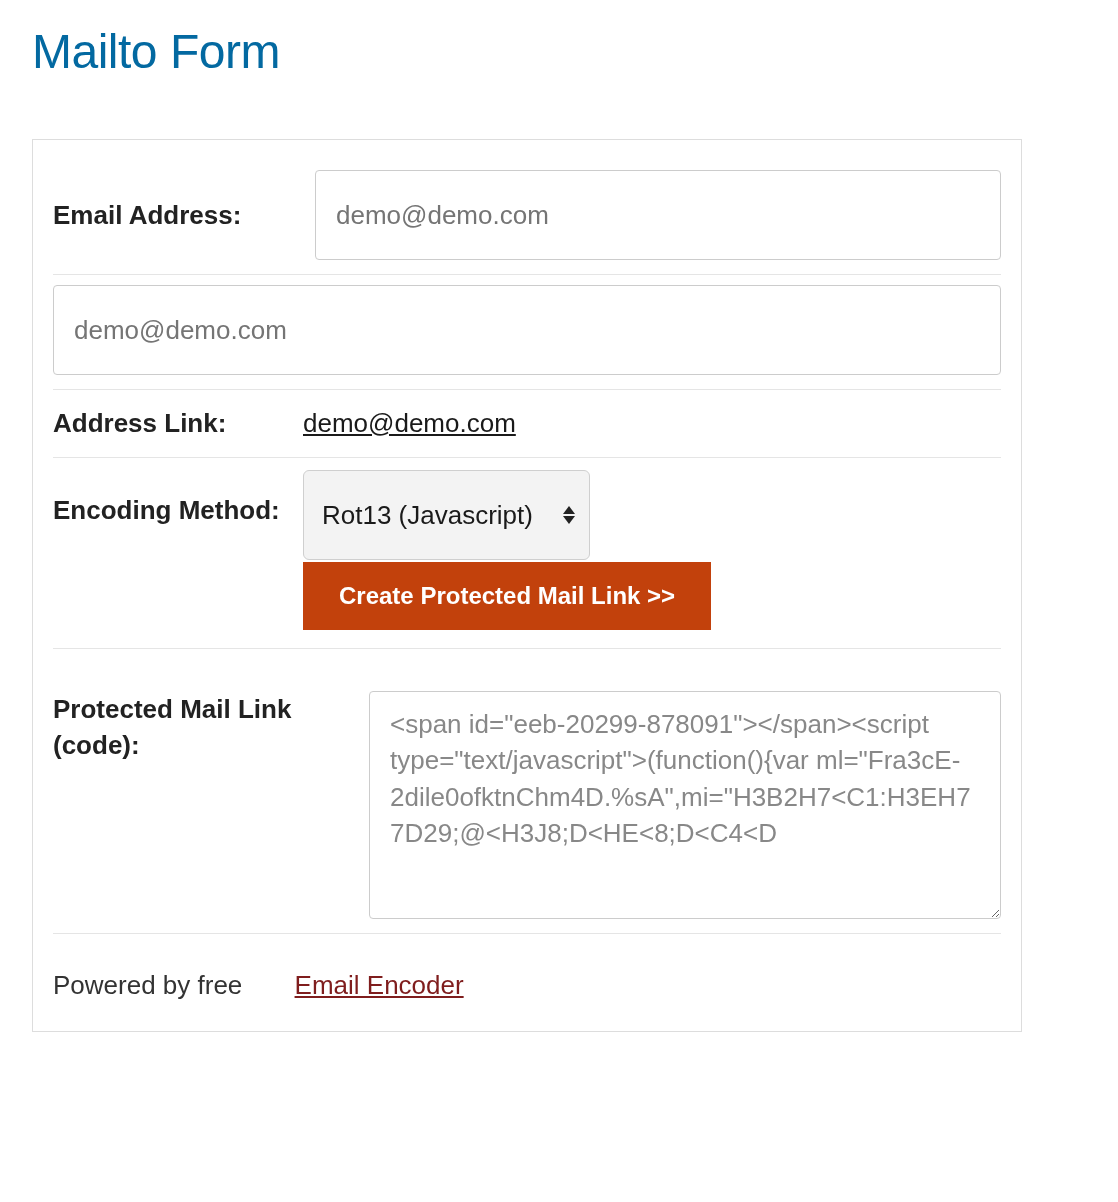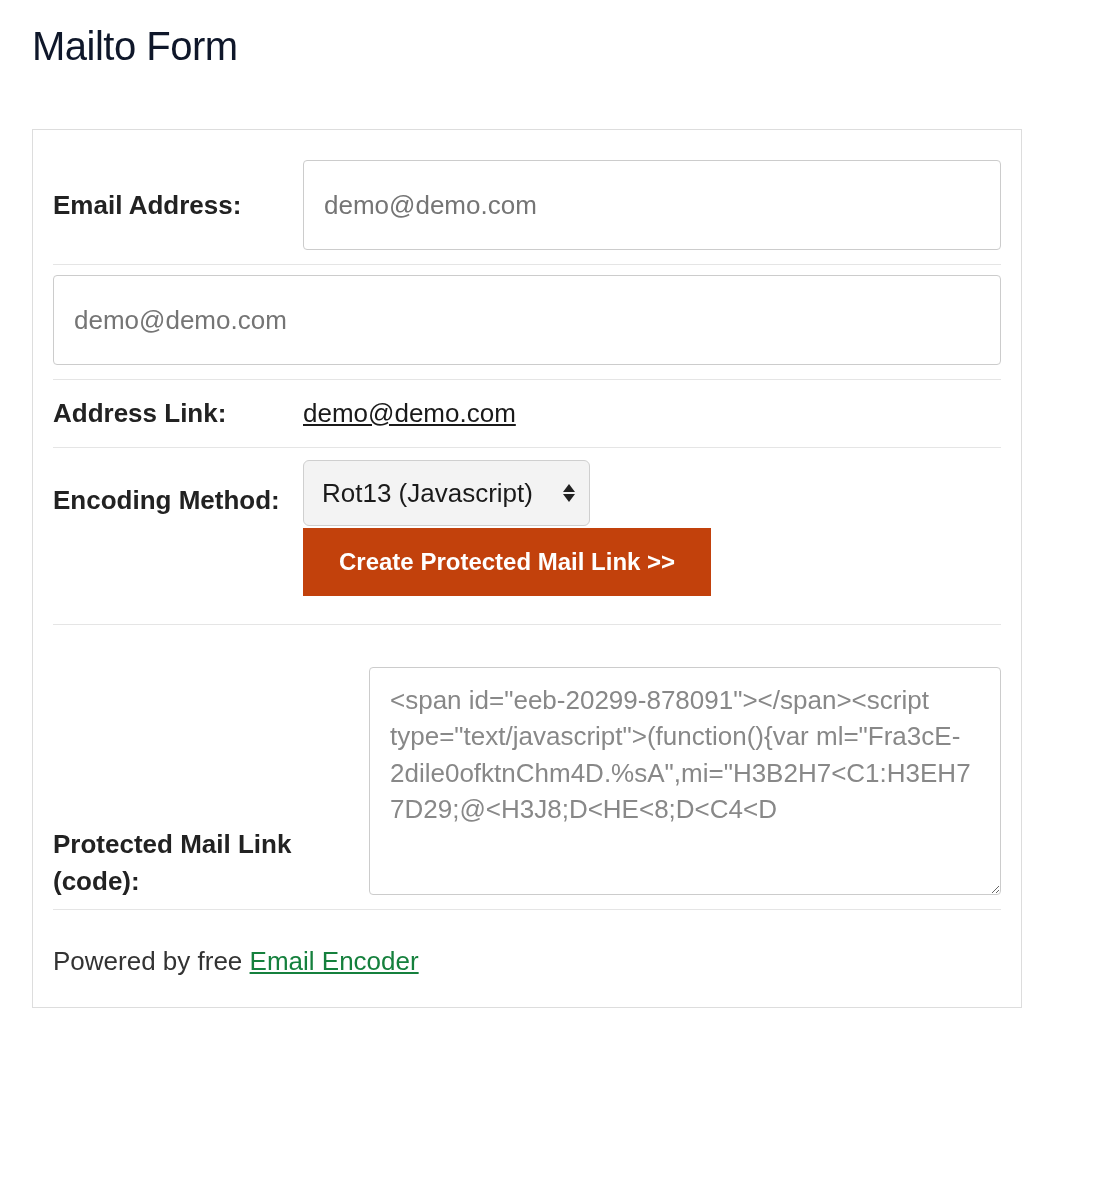--- a/index.html
+++ b/index.html
@@ -8,39 +8,40 @@
       padding: 0;
     }
     body {
       font-family: -apple-system, BlinkMacSystemFont, "Segoe UI", Helvetica, Arial, sans-serif;
       background: #ffffff;
       padding: 24px 32px;
       color: #1a1a1a;
       width: 1118px;
     }
     .page-title {
-      font-size: 40px;
+      font-size: 48px;
       font-weight: 300;
-      color: #0f172a;
+      color: #0369a1;
       margin-bottom: 60px;
       letter-spacing: -0.5px;
     }
     .form-card {
       border: 1px solid #dddddd;
       padding: 20px 20px 30px 20px;
       width: 990px;
     }
     .form-row {
       display: flex;
       align-items: center;
       border-bottom: 1px solid #e5e5e5;
       padding: 8px 0 14px 0;
     }
     .form-row.tall {
       padding-top: 10px;
+      gap: 12px;
     }
     .label-col {
       flex: 0 0 250px;
       font-size: 26px;
       font-weight: 700;
       color: #222222;
       padding-right: 10px;
     }
     .control-col {
       flex: 1;
@@ -56,33 +57,33 @@
       background: #fff;
     }
     .mailto-link {
       font-size: 26px;
       color: #1a1a1a;
       text-decoration: underline;
     }
     .encoding-row {
       align-items: flex-start;
       padding-top: 12px;
-      padding-bottom: 28px;
+      padding-bottom: 18px;
     }
     .encoding-row .label-col {
       padding-top: 22px;
       line-height: 1.4;
     }
     .select-wrap {
       display: inline-flex;
       align-items: center;
       background: #f3f3f3;
       border: 1px solid #cfcfcf;
       border-radius: 6px;
-      height: 66px;
+      height: 90px;
       padding: 0 18px;
       margin-bottom: 2px;
       position: relative;
     }
     .select-text {
       font-size: 26px;
       color: #1a1a1a;
       padding-right: 38px;
     }
     .select-arrows {
@@ -115,21 +116,21 @@
       background: #c2410c;
       color: #ffffff;
       font-size: 24px;
       font-weight: 600;
       border: none;
       padding: 20px 36px;
       cursor: pointer;
       text-align: center;
     }
     .code-row {
-      align-items: flex-end;
+      align-items: flex-start;
       padding-top: 42px;
       padding-bottom: 10px;
     }
     .code-row .label-col {
       flex: 0 0 316px;
       line-height: 1.4;
     }
     .code-textarea {
       width: 100%;
       height: 228px;
@@ -143,22 +144,23 @@
       resize: both;
       line-height: 1.4;
       overflow: hidden;
     }
     .footer {
       padding-top: 36px;
       font-size: 26px;
       color: #333;
     }
     .footer-link {
-      color: #15803d;
+      color: #7f1d1d;
       text-decoration: underline;
+      margin-left: 45px;
     }
   </style>
 </head>
 <body>
 
 <h1 class="page-title">Mailto Form</h1>
 
 <div class="form-card">
 
   <div class="form-row tall">

